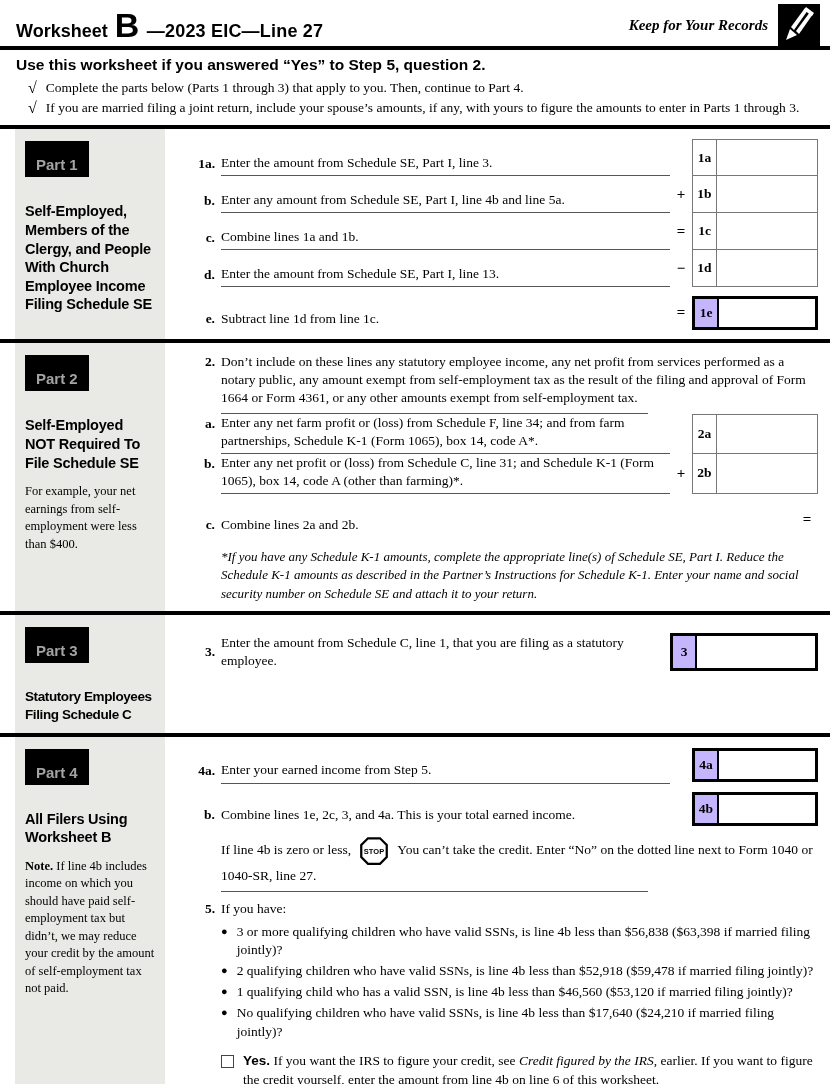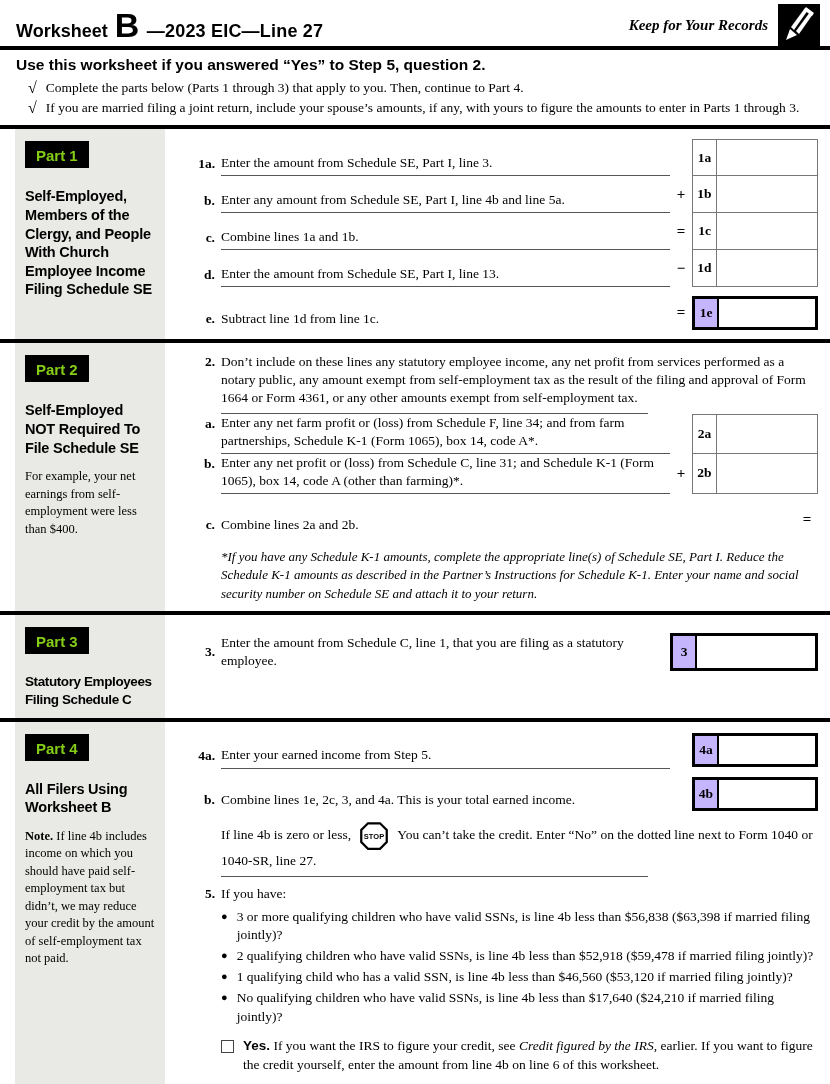--- a/index.html
+++ b/index.html
@@ -22,22 +22,22 @@
   .intro{border-top:4px solid #000;padding:6px 10px 8px 16px;}
   .intro-heading{font:bold 15.5px "Liberation Sans",sans-serif;margin-bottom:5px;}
   .intro-item{display:flex;gap:9px;font:13.5px/1.35 "Liberation Serif",serif;
               margin:2px 0 0 12px;max-width:790px;}
   .check{font-size:16px;line-height:1.1;}
 
   
   .part{display:flex;border-top:4px solid #000;align-items:stretch;}
   .sidebar{width:150px;margin-left:15px;background:#e9e9e5;flex-shrink:0;
            padding:12px 9px 10px 10px;}
-  .badge{display:inline-block;background:#000;color:#84cc16;
-         font:bold 15px "Liberation Sans",sans-serif;padding:6px 11px 4px;margin-bottom:19px;}
+  .badge{display:inline-block;background:#000;color:#a3a3a3;
+         font:bold 15px "Liberation Sans",sans-serif;padding:15px 11px 4px;margin-bottom:25px;}
   .sb-title{font:bold 14.5px/1.28 "Liberation Sans",sans-serif;letter-spacing:-.2px;}
   .sb-title.small{font-size:13.5px;letter-spacing:-.4px;}
   .sb-note{font:12.5px/1.4 "Liberation Serif",serif;margin-top:11px;}
   .sb-note b{font-family:"Liberation Serif",serif;}
   .content{flex:1;padding:10px 12px 8px 24px;}
 
   
   .wrow{display:flex;}
   .wrow.bottom{align-items:flex-end;height:37px;}
   .wrow.top{align-items:stretch;min-height:40px;}

